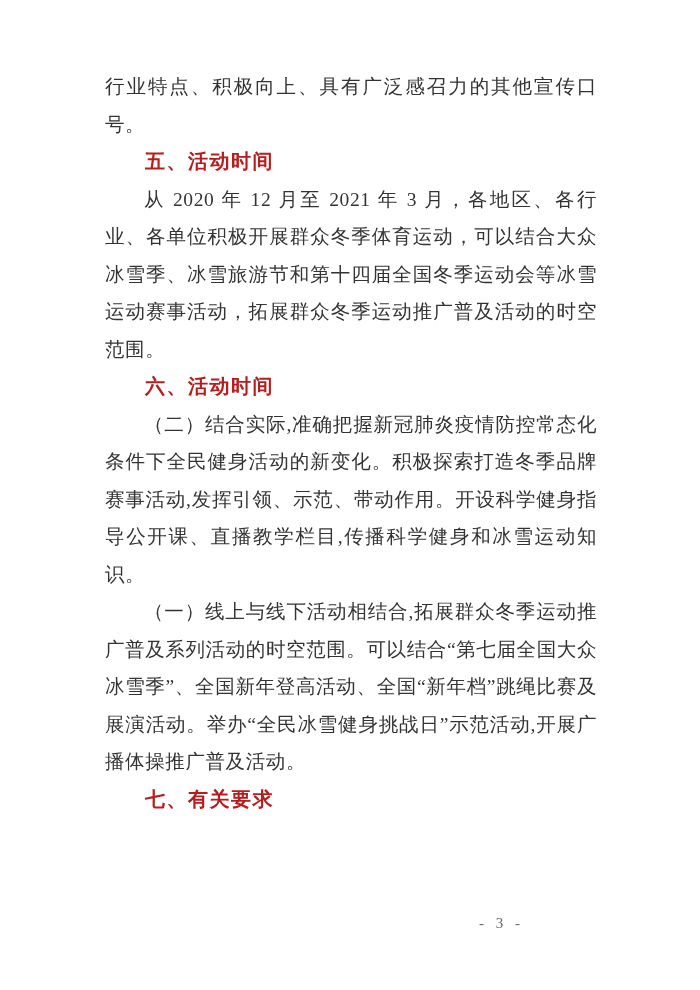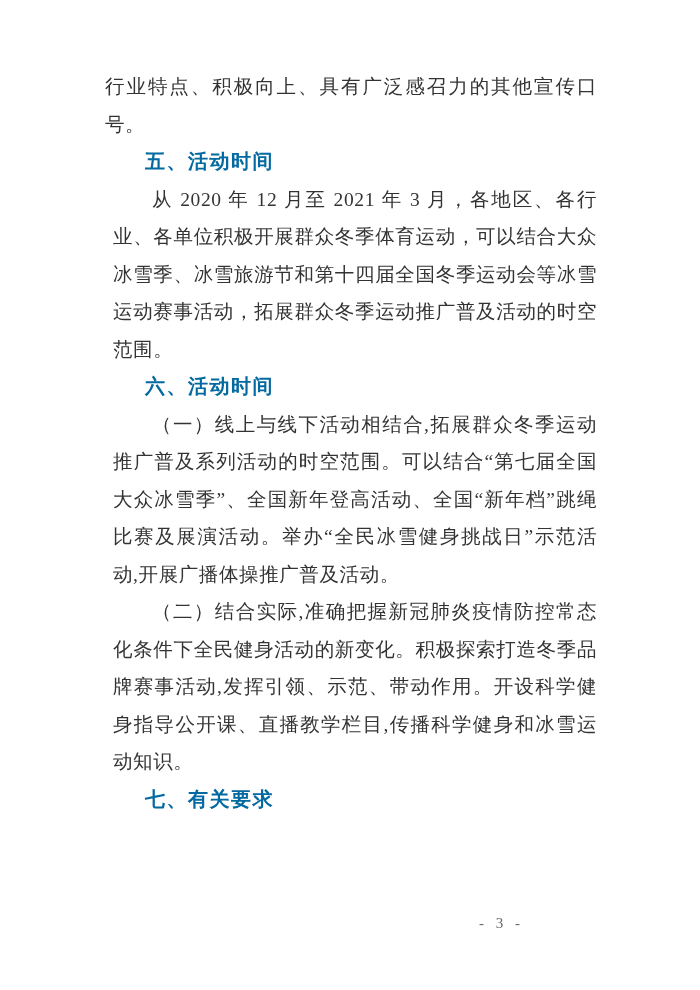--- a/index.html
+++ b/index.html
@@ -27,29 +27,28 @@
     line-height: 37.5px;
     letter-spacing: 0.6px;
     color: #333333;
     text-align: justify;
     text-justify: inter-ideograph;
     text-align-last: left;
     font-family: "Liberation Serif", "DejaVu Serif", serif;
   }
   .para.indent {
     text-indent: 2em;
-    margin-left: 8px;
   }
   .heading {
     margin: 0;
     font-size: 20px;
     line-height: 37.5px;
     font-weight: bold;
     letter-spacing: 1.5px;
-    color: #0369a1;
+    color: #b91c1c;
     text-indent: 2em;
     font-family: "Liberation Sans", "DejaVu Sans", sans-serif;
   }
   .page-number {
     position: absolute;
     top: 915px;
     right: 108px;
     font-size: 15px;
     letter-spacing: 4px;
     color: #686868;
@@ -58,18 +57,18 @@
 </style>
 </head>
 <body>
 
 <div class="page">
   <div class="content">
     <p class="para">行业特点、积极向上、具有广泛感召力的其他宣传口号。</p>
     <h2 class="heading">五、活动时间</h2>
     <p class="para indent">从 2020 年 12 月至 2021 年 3 月，各地区、各行业、各单位积极开展群众冬季体育运动，可以结合大众冰雪季、冰雪旅游节和第十四届全国冬季运动会等冰雪运动赛事活动，拓展群众冬季运动推广普及活动的时空范围。</p>
     <h2 class="heading">六、活动时间</h2>
+    <p class="para indent">（二）结合实际,准确把握新冠肺炎疫情防控常态化条件下全民健身活动的新变化。积极探索打造冬季品牌赛事活动,发挥引领、示范、带动作用。开设科学健身指导公开课、直播教学栏目,传播科学健身和冰雪运动知识。</p>
     <p class="para indent">（一）线上与线下活动相结合,拓展群众冬季运动推广普及系列活动的时空范围。可以结合“第七届全国大众冰雪季”、全国新年登高活动、全国“新年档”跳绳比赛及展演活动。举办“全民冰雪健身挑战日”示范活动,开展广播体操推广普及活动。</p>
-    <p class="para indent">（二）结合实际,准确把握新冠肺炎疫情防控常态化条件下全民健身活动的新变化。积极探索打造冬季品牌赛事活动,发挥引领、示范、带动作用。开设科学健身指导公开课、直播教学栏目,传播科学健身和冰雪运动知识。</p>
     <h2 class="heading">七、有关要求</h2>
   </div>
   <div class="page-number">- 3 -</div>
 </div>
 
 </body></html>

